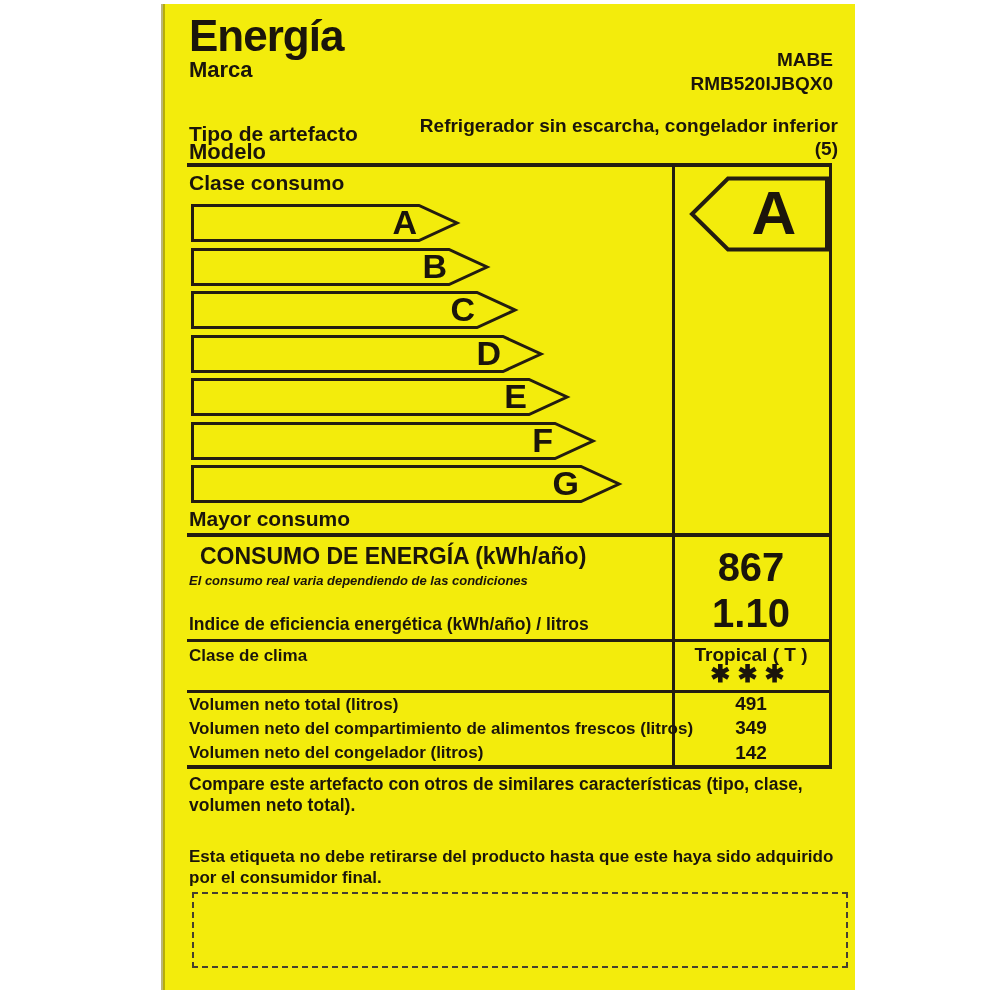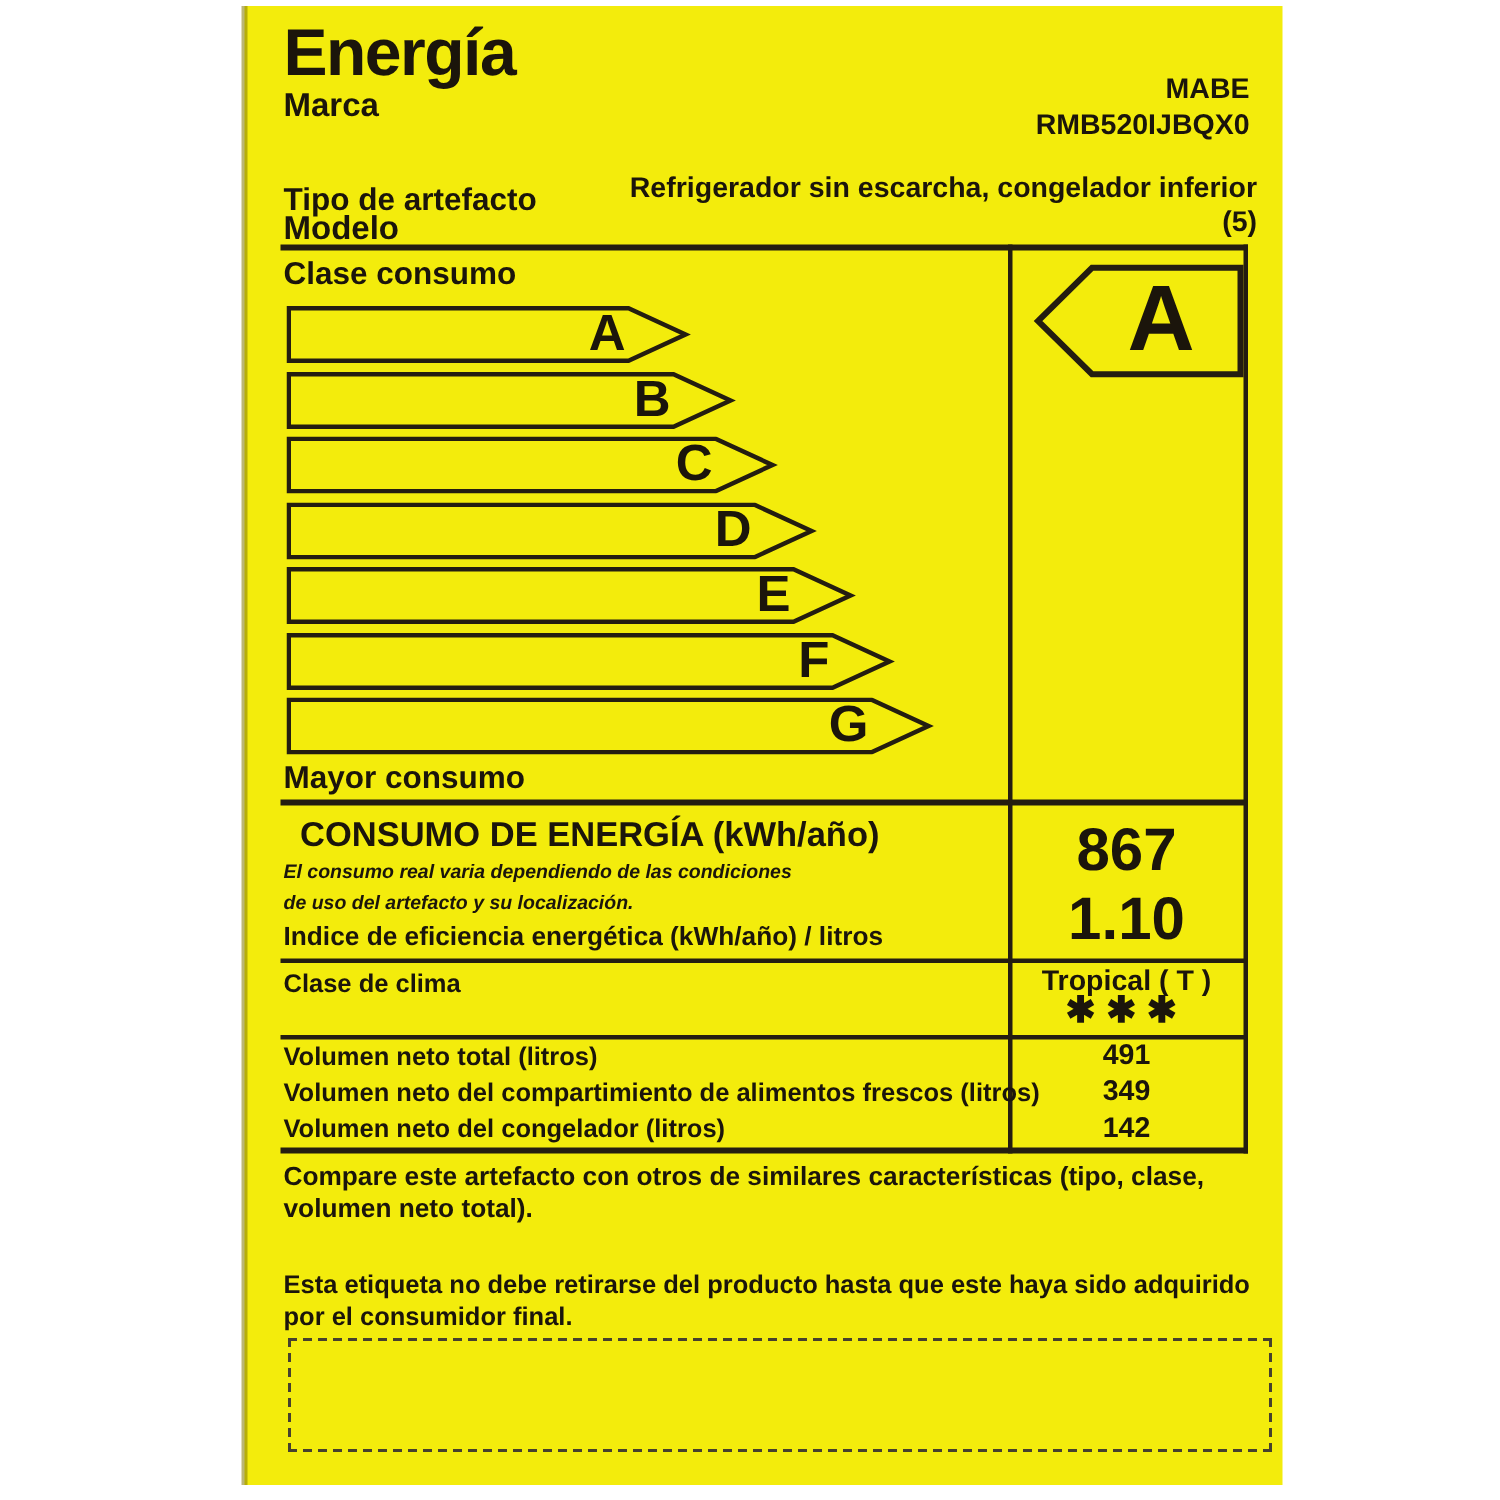--- a/index.html
+++ b/index.html
@@ -119,21 +119,20 @@
 
   <div class="big-arrow">
     <svg width="142" height="76">
       <polygon points="139,2.5 40,2.5 4,38 40,73.5 139,73.5" fill="none" stroke="#241d10" stroke-width="4"></polygon>
     </svg>
     <span class="big-arrow-letter">A</span>
   </div>
 
   <div class="abs t-consumo-h" style="left:26px;top:539px;margin-left:11px;">CONSUMO DE ENERGÍA (kWh/año)</div>
   <div class="abs t-note" style="left:26px;top:566px;">El consumo real varia dependiendo de las condiciones</div>
-  <div class="abs t-note" style="left:26px;top:587px;">de uso del artefacto y su localización.</div>
   <div class="abs t-row" style="left:26px;top:610px;">Indice de eficiencia energética (kWh/año) / litros</div>
   <div class="abs t-bignum col-center" style="top:543px;">867</div>
   <div class="abs t-bignum col-center" style="top:589px;">1.10</div>
 
   <div class="abs t-small" style="left:26px;top:642px;text-align:right;">Clase de clima</div>
   <div class="abs t-colval col-center" style="top:641px;">Tropical ( T )</div>
   <div class="abs t-stars col-center" style="top:658px;">✱✱✱</div>
 
   <div class="abs t-small" style="left:26px;top:691px;">Volumen neto total (litros)</div>
   <div class="abs t-small" style="left:26px;top:715px;">Volumen neto del compartimiento de alimentos frescos (litros)</div>

